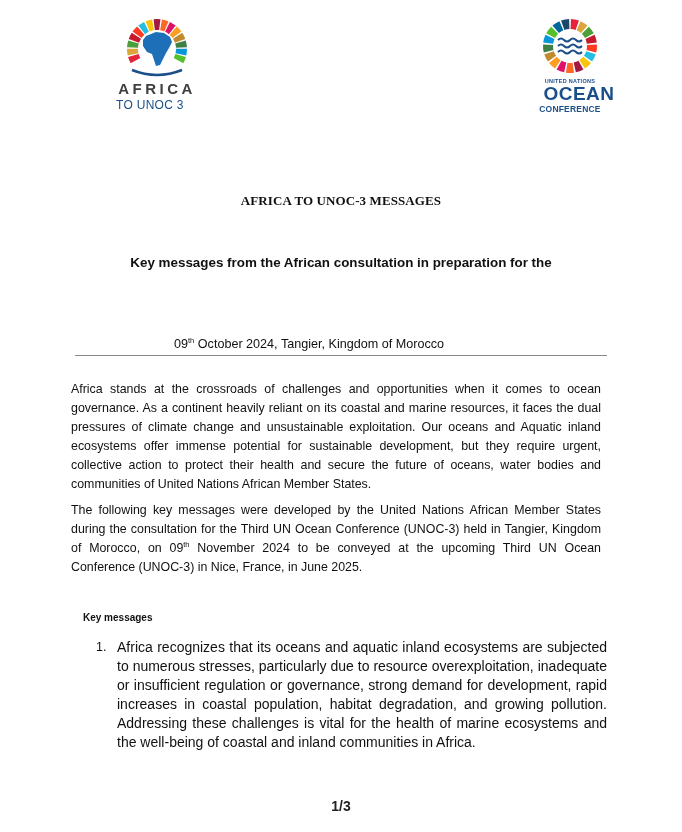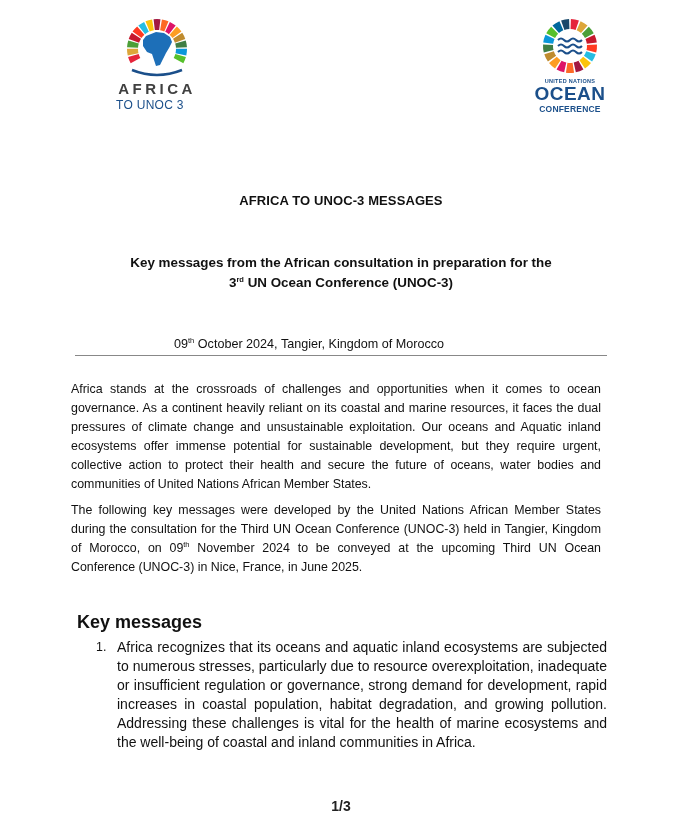--- a/index.html
+++ b/index.html
@@ -16,30 +16,30 @@
     }
     .logo-text-unoc {
       position: absolute; left: 0; top: 80px; width: 82px; text-align: left;
       font-size: 12px; color: #1b4f8a; letter-spacing: 0.3px;
     }
     .un-small {
       position: absolute; left: 0; top: 60px; width: 80px; text-align: center;
       font-size: 5.5px; font-weight: bold; color: #1b4f8a; letter-spacing: 0.3px;
     }
     .un-ocean {
-      position: absolute; left: 0; top: 66px; width: 80px; text-align: center;
+      position: absolute; left: 9px; top: 66px; width: 80px; text-align: center;
       font-size: 19px; font-weight: bold; color: #1b4f8a; letter-spacing: 0.5px; line-height: 20px;
     }
     .un-conf {
       position: absolute; left: 0; top: 86px; width: 80px; text-align: center;
       font-size: 8.5px; font-weight: bold; color: #1b4f8a; letter-spacing: 0.2px;
     }
     .title {
       position: absolute; left: 0; top: 193px; width: 682px; text-align: center;
-      font-size: 13px; font-weight: bold; letter-spacing: 0.1px;
+      font-size: 13px; font-weight: bold; letter-spacing: 0.1px; font-family: Liberation Serif, serif;
     }
     .subtitle {
       position: absolute; left: 60px; top: 253px; width: 562px; text-align: center;
       font-size: 13.4px; font-weight: bold; line-height: 20px;
     }
     .dateline {
       position: absolute; left: 0; top: 337px; width: 618px; text-align: center;
       font-size: 12.6px;
     }
     sup { font-size: 7.5px; vertical-align: 5px; line-height: 0; }
@@ -47,21 +47,21 @@
       position: absolute; left: 75px; top: 355px; width: 532px; height: 0;
       border-top: 1px solid #888888;
     }
     .para {
       position: absolute; left: 71px; width: 530px;
       font-size: 12.4px; line-height: 19px; text-align: justify;
     }
     .p1 { top: 380px; }
     .p2 { top: 501px; }
     .kmhead {
-      position: absolute; left: 77px; top: 612px; font-size: 18px; font-weight: bold;
+      position: absolute; left: 83px; top: 612px; font-size: 10px; font-weight: bold;
     }
     .list-item {
       position: absolute; left: 96px; top: 638px; width: 512px;
     }
     .list-num {
       position: absolute; left: 0; top: 0; font-size: 12.4px; line-height: 19px;
     }
     .list-text {
       position: absolute; left: 21px; top: 0; width: 490px;
       font-size: 14px; line-height: 19px; text-align: justify;
@@ -125,21 +125,20 @@
   </svg>
   <div class="un-small">UNITED NATIONS</div>
   <div class="un-ocean">OCEAN</div>
   <div class="un-conf">CONFERENCE</div>
 </div>
 
 <div class="title">AFRICA TO UNOC-3 MESSAGES</div>
 
 <div class="subtitle">
   <div>Key messages from the African consultation in preparation for the</div>
-  <div><span>3</span><sup>rd</sup><span> UN Ocean Conference (UNOC-3)</span></div>
 </div>
 
 <div class="dateline"><span>09</span><sup>th</sup><span> October 2024, Tangier, Kingdom of Morocco</span></div>
 
 <div class="rule"></div>
 
 <div class="para p1">Africa stands at the crossroads of challenges and opportunities when it comes to ocean governance. As a continent heavily reliant on its coastal and marine resources, it faces the dual pressures of climate change and unsustainable exploitation. Our oceans and Aquatic inland ecosystems offer immense potential for sustainable development, but they require urgent, collective action to protect their health and secure the future of oceans, water bodies and communities of United Nations African Member States.</div>
 
 <div class="para p2"><span>The following key messages were developed by the United Nations African Member States during the consultation for the Third UN Ocean Conference (UNOC-3) held in Tangier, Kingdom of Morocco, on 09</span><sup>th</sup><span> November 2024 to be conveyed at the upcoming Third UN Ocean Conference (UNOC-3) in Nice, France, in June 2025.</span></div>
 

